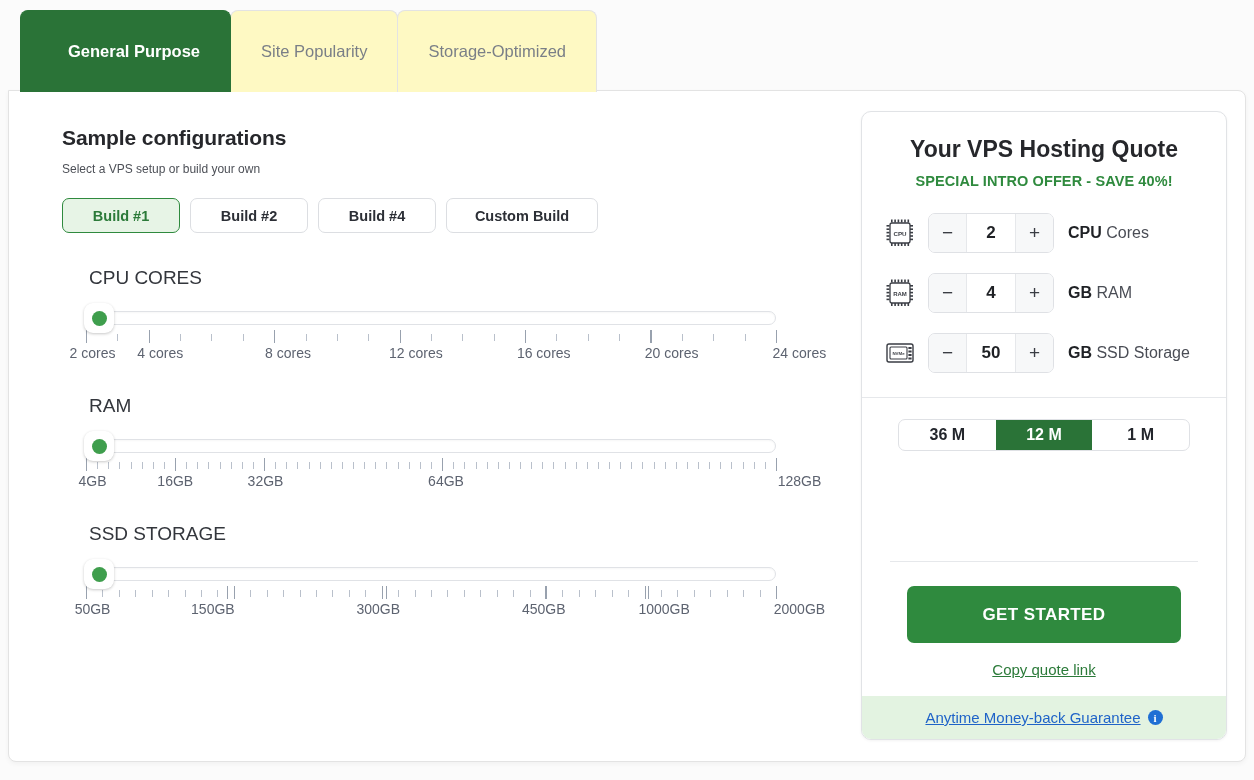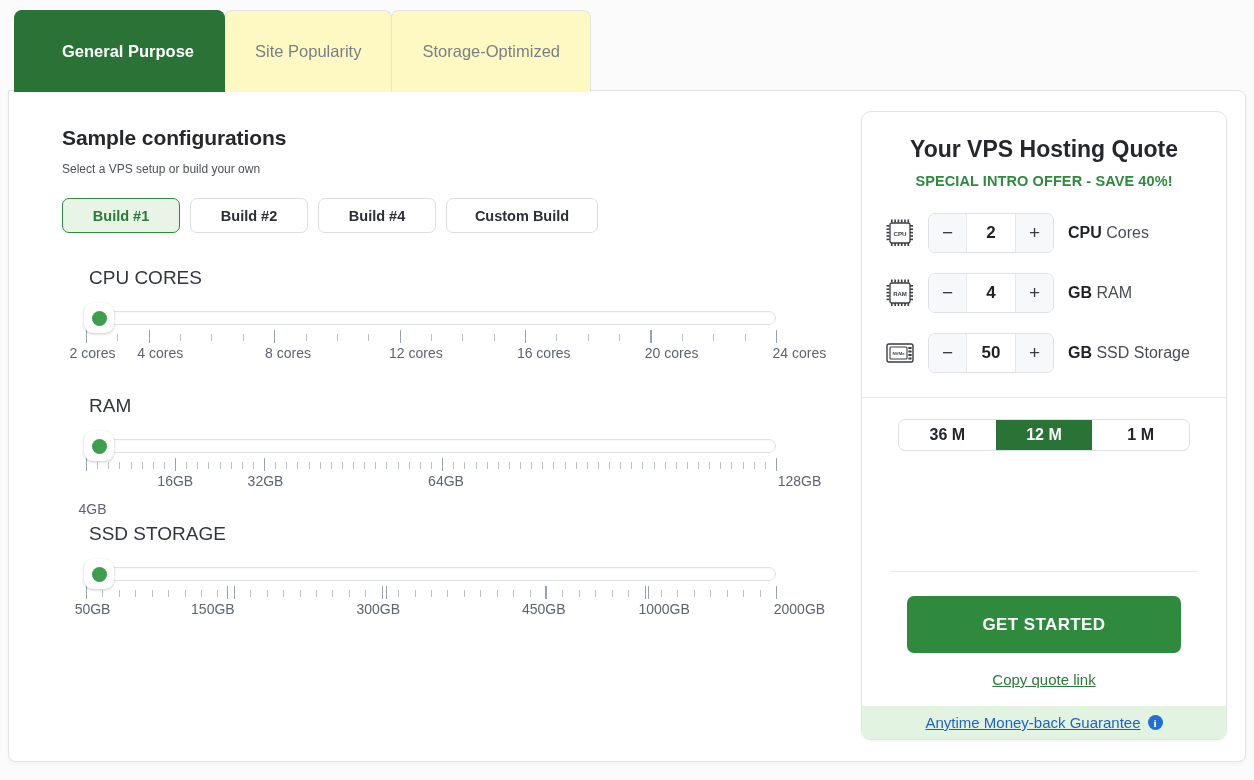--- a/index.html
+++ b/index.html
@@ -36,21 +36,21 @@
     color: #7a7f87;
     background: #fef9c3;
     border: 1px solid #e3e3e3;
     border-bottom: none;
     border-radius: 8px 8px 0 0;
     margin-left: -1px;
     white-space: nowrap;
     cursor: pointer;
     position: relative;
   }
-  .tab:first-child { margin-left: 6px; padding-left: 47px; }
+  .tab:first-child { margin-left: 12px; padding-left: 47px; }
   .tab.active {
     background: #2a7337;
     border-color: #2a7337;
     color: #ffffff;
     font-weight: 700;
     z-index: 3;
   }
 
   
   .panel {
@@ -309,21 +309,21 @@
     text-align: center;
     margin: 18px 0 0 0;
     font-size: 15px;
     color: #2b7a39;
     text-decoration: underline;
     cursor: pointer;
   }
   .guarantee {
     margin-top: 18px;
     background: #e3f3e1;
-    height: 33px;
+    height: 43px;
     display: flex;
     align-items: center;
     justify-content: center;
     gap: 7px;
   }
   .guarantee a {
     font-size: 15px;
     color: #1f63c8;
     text-decoration: underline;
     cursor: pointer;
@@ -485,21 +485,21 @@
                 <span class="maj" style="left: 0%;"></span>
                 <span class="maj" style="left: 12.9%;"></span>
                 <span class="maj" style="left: 25.8%;"></span>
                 <span class="maj" style="left: 51.6%;"></span>
                 <span class="maj" style="left: 100%;"></span>
               </div>
               <div class="thumb" style="left: 14px;">
                 <i></i>
               </div>
               <div class="scale">
-                <span style="left: 3%; margin-top: 28px;">4GB</span>
+                <span style="left: 3%;">4GB</span>
                 <span style="left: 14%;">16GB</span>
                 <span style="left: 26%;">32GB</span>
                 <span style="left: 50%;">64GB</span>
                 <span style="left: 97%;">128GB</span>
               </div>
             </div>
           </div>
           <div class="slider-group">
             <div class="slider-label">SSD STORAGE</div>
             <div class="slider-wrap">

